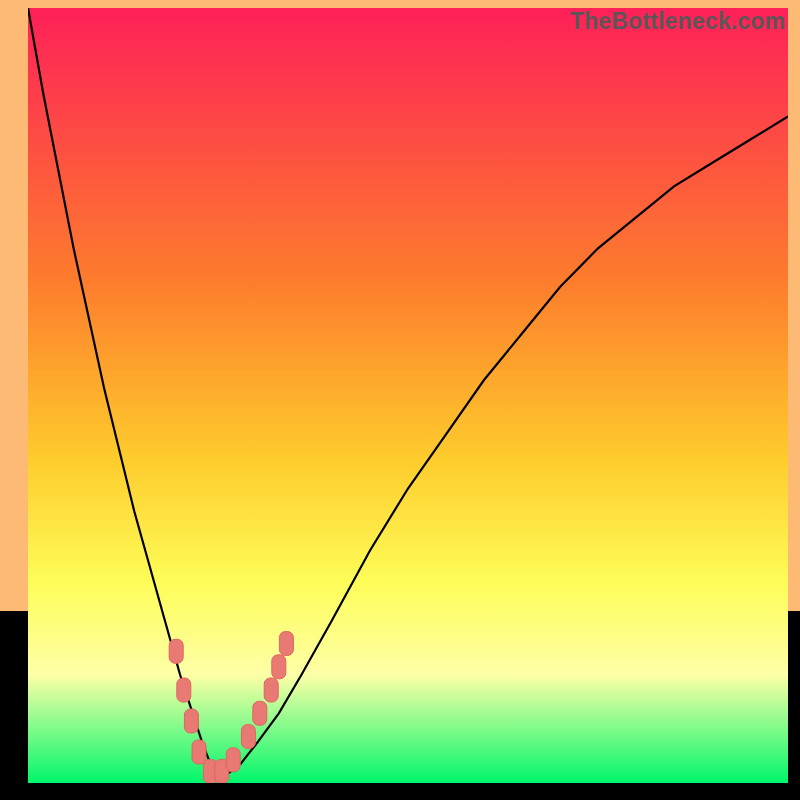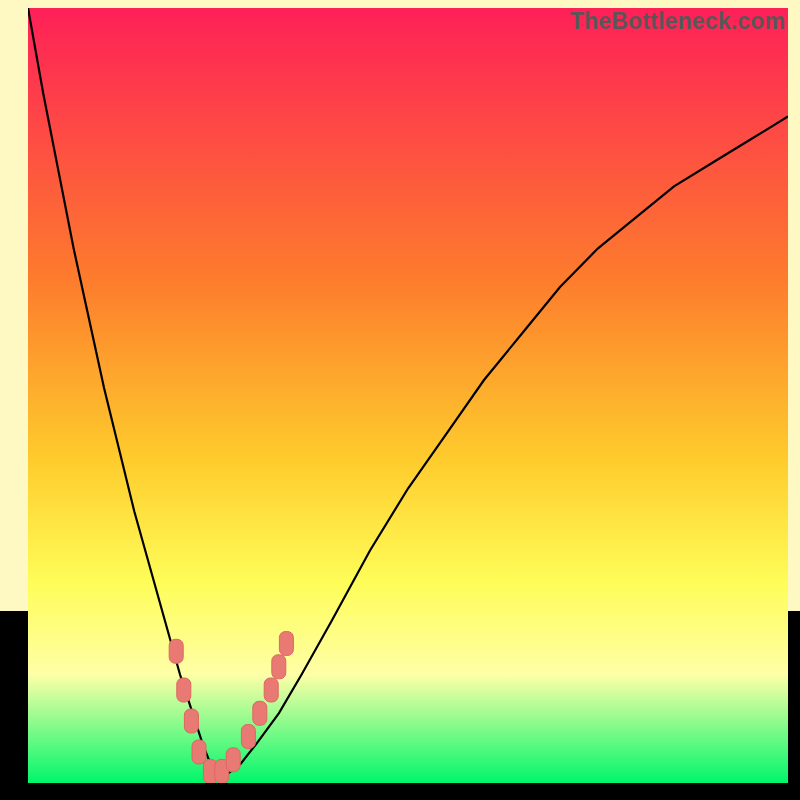--- a/index.html
+++ b/index.html
@@ -7,21 +7,21 @@
     padding: 0;
     width: 800px;
     height: 800px;
     overflow: hidden;
     background: #000;
     font-family: Arial, Helvetica, sans-serif;
   }
   .outer {
     width: 800px;
     height: 611px;
-    background: #fef9c3;
+    background: #fdba74;
     position: relative;
   }
   .plot-area {
     position: absolute;
     left: 28px;
     top: 8px;
     width: 760px;
     height: 775px;
     overflow: hidden;
   }

